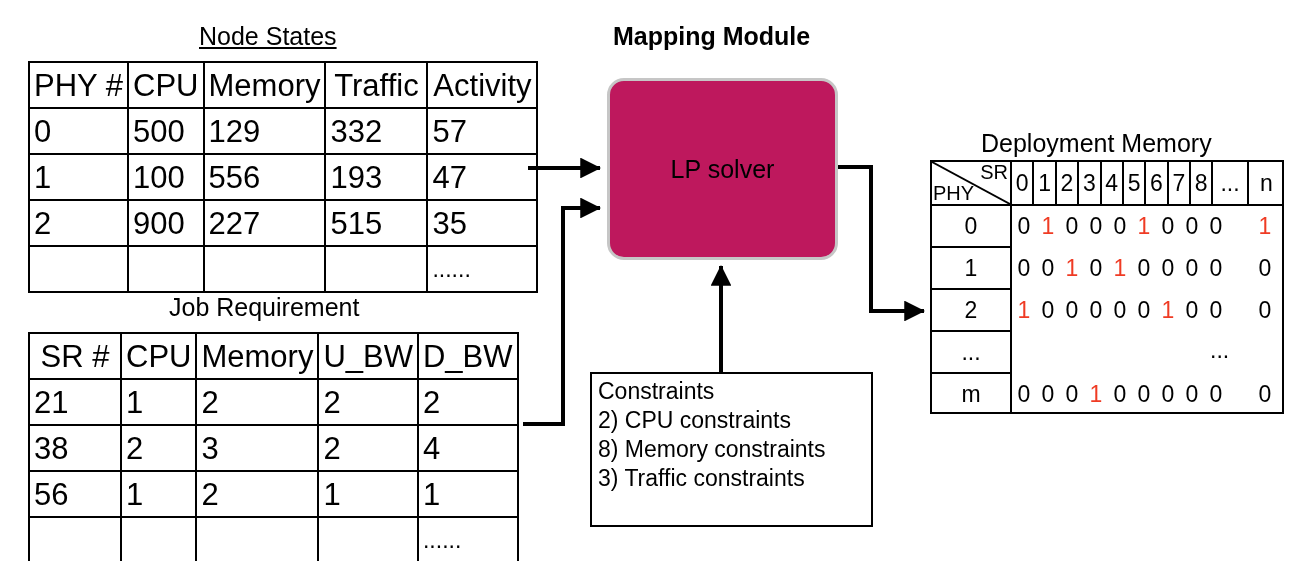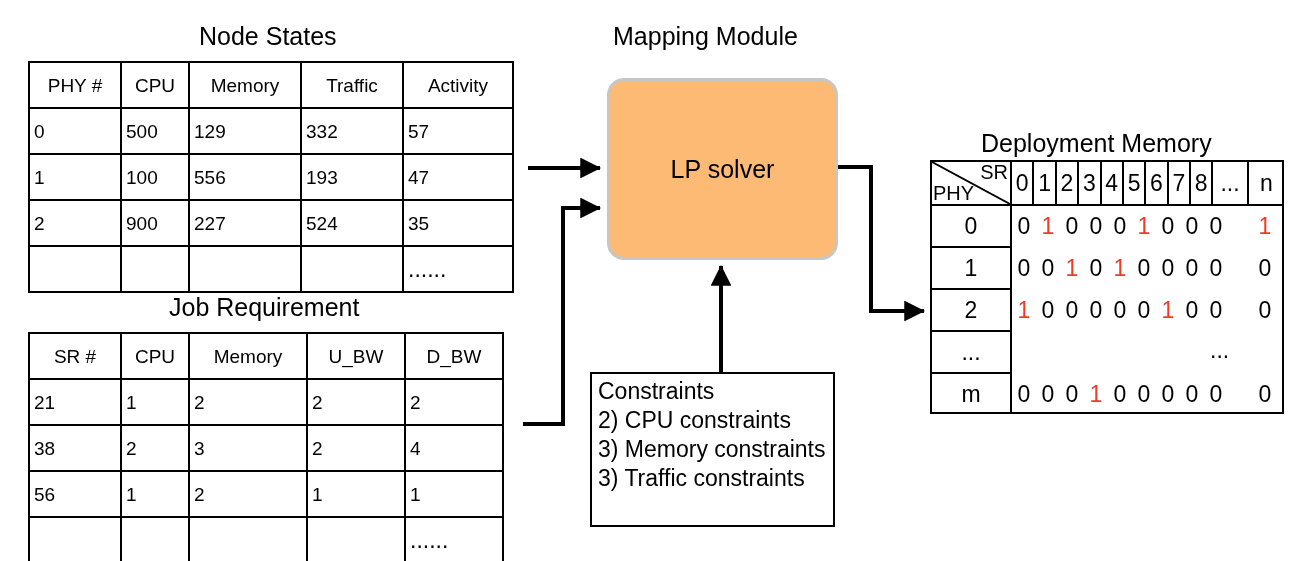--- a/index.html
+++ b/index.html
@@ -18,32 +18,32 @@
   }
 
   
   .title {
     position: absolute;
     font-size: 25px;
     line-height: 1;
     white-space: nowrap;
     color: #000;
   }
-  .title.bold { font-weight: normal; }
+  .title.bold { font-weight: bold; }
 
   
   .dtable {
     position: absolute;
     border-collapse: collapse;
     table-layout: fixed;
     background: #fff;
   }
   .dtable td {
     border: 2px solid #000;
-    font-size: 19px;
+    font-size: 31px;
     line-height: 1;
     height: 44px;
     padding: 0 4px;
     color: #000;
     overflow: hidden;
     white-space: nowrap;
   }
   .dtable td.hdrc { text-align: center; }
   .dtable td.val { text-align: left; }
   .dtable td.dots {
@@ -66,41 +66,41 @@
   .jr-c3 { width: 98px; }
   .jr-c4 { width: 98px; }
 
   
   #lp-box {
     position: absolute;
     left: 607px;
     top: 78px;
     width: 231px;
     height: 182px;
-    background: #fdba74;
+    background: #be185d;
     border: 3px solid #c6c6c6;
     border-radius: 17px;
     box-sizing: border-box;
   }
   #lp-label {
     position: absolute;
     width: 100%;
     top: 50%;
     transform: translateY(-50%);
     text-align: center;
     font-size: 25px;
     color: #000;
   }
 
   
   #constraints-box {
     position: absolute;
     left: 590px;
     top: 372px;
-    width: 245px;
+    width: 283px;
     height: 155px;
     background: #fff;
     border: 2px solid #000;
     box-sizing: border-box;
     padding: 3px 6px 15px 6px;
   }
   .cline {
     font-size: 23px;
     line-height: 29px;
     white-space: nowrap;
@@ -234,21 +234,21 @@
     width: 1311px;
     height: 561px;
     pointer-events: none;
   }
 </style>
 </head>
 <body>
 
 <div id="canvas">
 
-  <div class="title" style="left:199px; top:24px;">Node States</div>
+  <div class="title" style="left:199px; top:24px;text-decoration:underline;">Node States</div>
 
   <table class="dtable" id="node-states-table" style="left:28px; top:61px;">
     <colgroup>
       <col class="ns-c0">
         <col class="ns-c1">
         <col class="ns-c2">
         <col class="ns-c3">
         <col class="ns-c4">
     </colgroup>
     <tbody>
@@ -270,21 +270,21 @@
         <td class="val">1</td>
         <td class="val">100</td>
         <td class="val">556</td>
         <td class="val">193</td>
         <td class="val">47</td>
       </tr>
       <tr>
         <td class="val">2</td>
         <td class="val">900</td>
         <td class="val">227</td>
-        <td class="val">524</td>
+        <td class="val">515</td>
         <td class="val">35</td>
       </tr>
       <tr>
         <td class="val"></td>
         <td class="val"></td>
         <td class="val"></td>
         <td class="val"></td>
         <td class="dots">......</td>
       </tr>
     </tbody>
@@ -341,21 +341,21 @@
 
   <div class="title bold" style="left:613px; top:24px;">Mapping Module</div>
 
   <div id="lp-box">
     <div id="lp-label">LP solver</div>
   </div>
 
   <div id="constraints-box">
     <div class="cline">Constraints</div>
     <div class="cline">2) CPU constraints</div>
-    <div class="cline">3) Memory constraints</div>
+    <div class="cline">8) Memory constraints</div>
     <div class="cline">3) Traffic constraints</div>
   </div>
 
   <div class="title" style="left:981px; top:131px;">Deployment Memory</div>
 
   <div id="matrix">
 
     <div id="mx-labelcol">
       <div id="mx-corner">
         <svg class="diag" viewBox="0 0 80 44" preserveAspectRatio="none">

